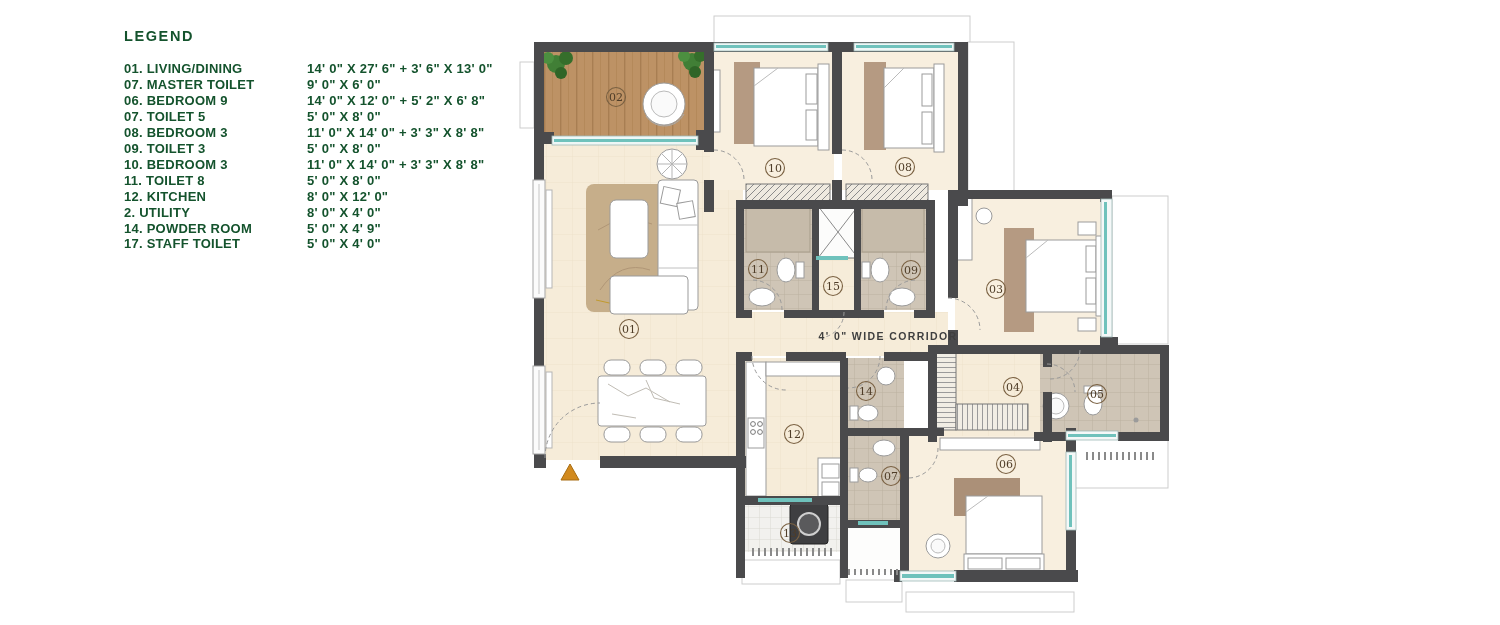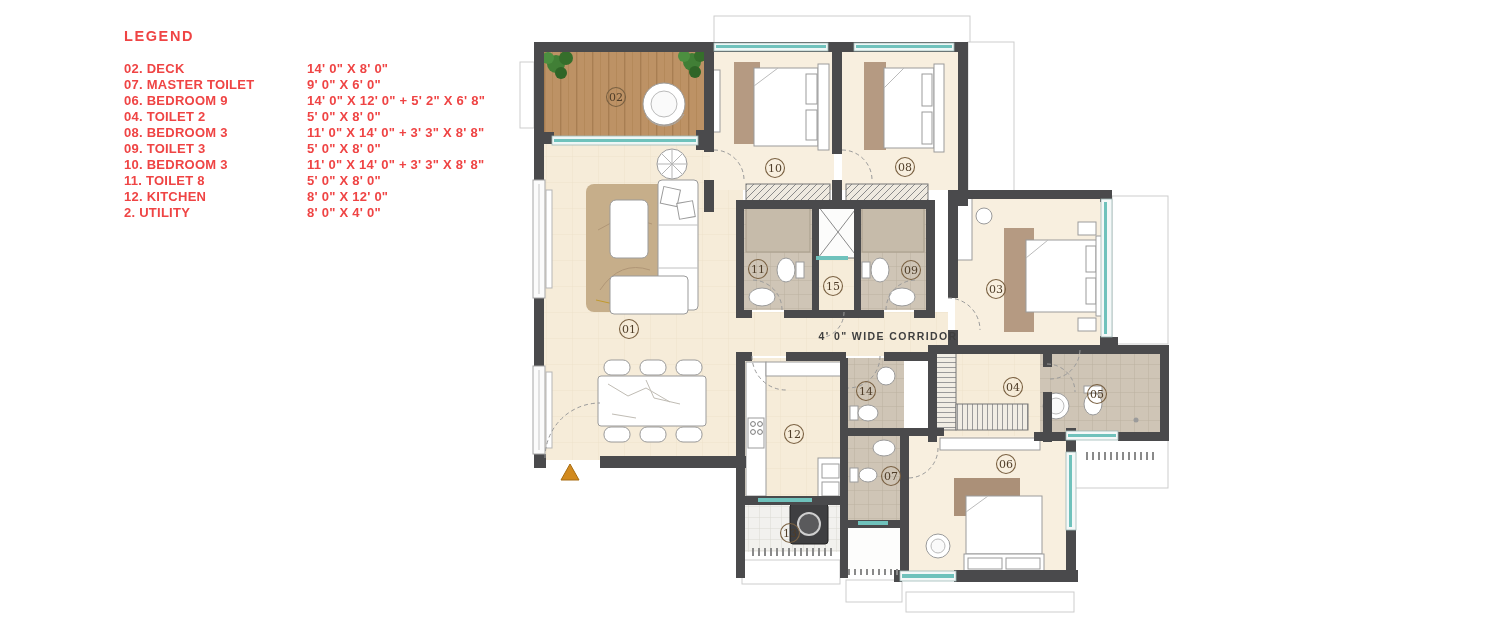--- a/index.html
+++ b/index.html
@@ -1,41 +1,43 @@
 <!DOCTYPE html>
 <html><head>
 <meta charset="utf-8">
 <style>
   html,body{margin:0;padding:0;}
   body{width:1500px;height:625px;background:#ffffff;position:relative;overflow:hidden;
        font-family:"Liberation Sans",sans-serif;}
-  .legend{position:absolute;left:124px;top:28px;color:#ef4444;}
+  .legend{position:absolute;left:124px;top:28px;color:#14532d;}
   .legend-title{font-size:14.5px;font-weight:bold;letter-spacing:1.6px;margin-bottom:17px;}
   .lrow{display:flex;font-size:13px;font-weight:bold;letter-spacing:.25px;line-height:15.95px;white-space:pre;}
   .lname{width:183px;}
   svg.plan{position:absolute;left:0;top:0;}
   .room-num{font-family:"DejaVu Serif",serif;font-size:11px;fill:#4f3d28;}
   .corridor-txt{font-size:10.5px;font-weight:bold;letter-spacing:1.4px;fill:#3f3f3f;}
 </style>
 </head>
 <body>
 
 <div class="legend">
   <div class="legend-title">LEGEND</div>
   <div>
-    <div class="lrow"><span class="lname">02. DECK</span><span class="ldims">14' 0" X 8' 0"</span></div>
+    <div class="lrow"><span class="lname">01. LIVING/DINING</span><span class="ldims">14' 0" X 27' 6" + 3' 6" X 13' 0"</span></div>
     <div class="lrow"><span class="lname">07. MASTER TOILET</span><span class="ldims">9' 0" X 6' 0"</span></div>
     <div class="lrow"><span class="lname">06. BEDROOM 9</span><span class="ldims">14' 0" X 12' 0" + 5' 2" X 6' 8"</span></div>
-    <div class="lrow"><span class="lname">04. TOILET 2</span><span class="ldims">5' 0" X 8' 0"</span></div>
+    <div class="lrow"><span class="lname">07. TOILET 5</span><span class="ldims">5' 0" X 8' 0"</span></div>
     <div class="lrow"><span class="lname">08. BEDROOM 3</span><span class="ldims">11' 0" X 14' 0" + 3' 3" X 8' 8"</span></div>
     <div class="lrow"><span class="lname">09. TOILET 3</span><span class="ldims">5' 0" X 8' 0"</span></div>
     <div class="lrow"><span class="lname">10. BEDROOM 3</span><span class="ldims">11' 0" X 14' 0" + 3' 3" X 8' 8"</span></div>
     <div class="lrow"><span class="lname">11. TOILET 8</span><span class="ldims">5' 0" X 8' 0"</span></div>
     <div class="lrow"><span class="lname">12. KITCHEN</span><span class="ldims">8' 0" X 12' 0"</span></div>
     <div class="lrow"><span class="lname">2. UTILITY</span><span class="ldims">8' 0" X 4' 0"</span></div>
+    <div class="lrow"><span class="lname">14. POWDER ROOM</span><span class="ldims">5' 0" X 4' 9"</span></div>
+    <div class="lrow"><span class="lname">17. STAFF TOILET</span><span class="ldims">5' 0" X 4' 0"</span></div>
   </div>
 </div>
 
 <svg class="plan" width="1500" height="625" viewBox="0 0 1500 625" xmlns="http://www.w3.org/2000/svg">
   <defs>
     <pattern id="wood" patternUnits="userSpaceOnUse" width="16" height="90">
       <rect width="16" height="90" fill="#bd9265"></rect>
       <rect x="0" width="1.4" height="90" fill="#a87e52"></rect>
       <rect x="8" width="0.8" height="90" fill="#b28757"></rect>
     </pattern>

